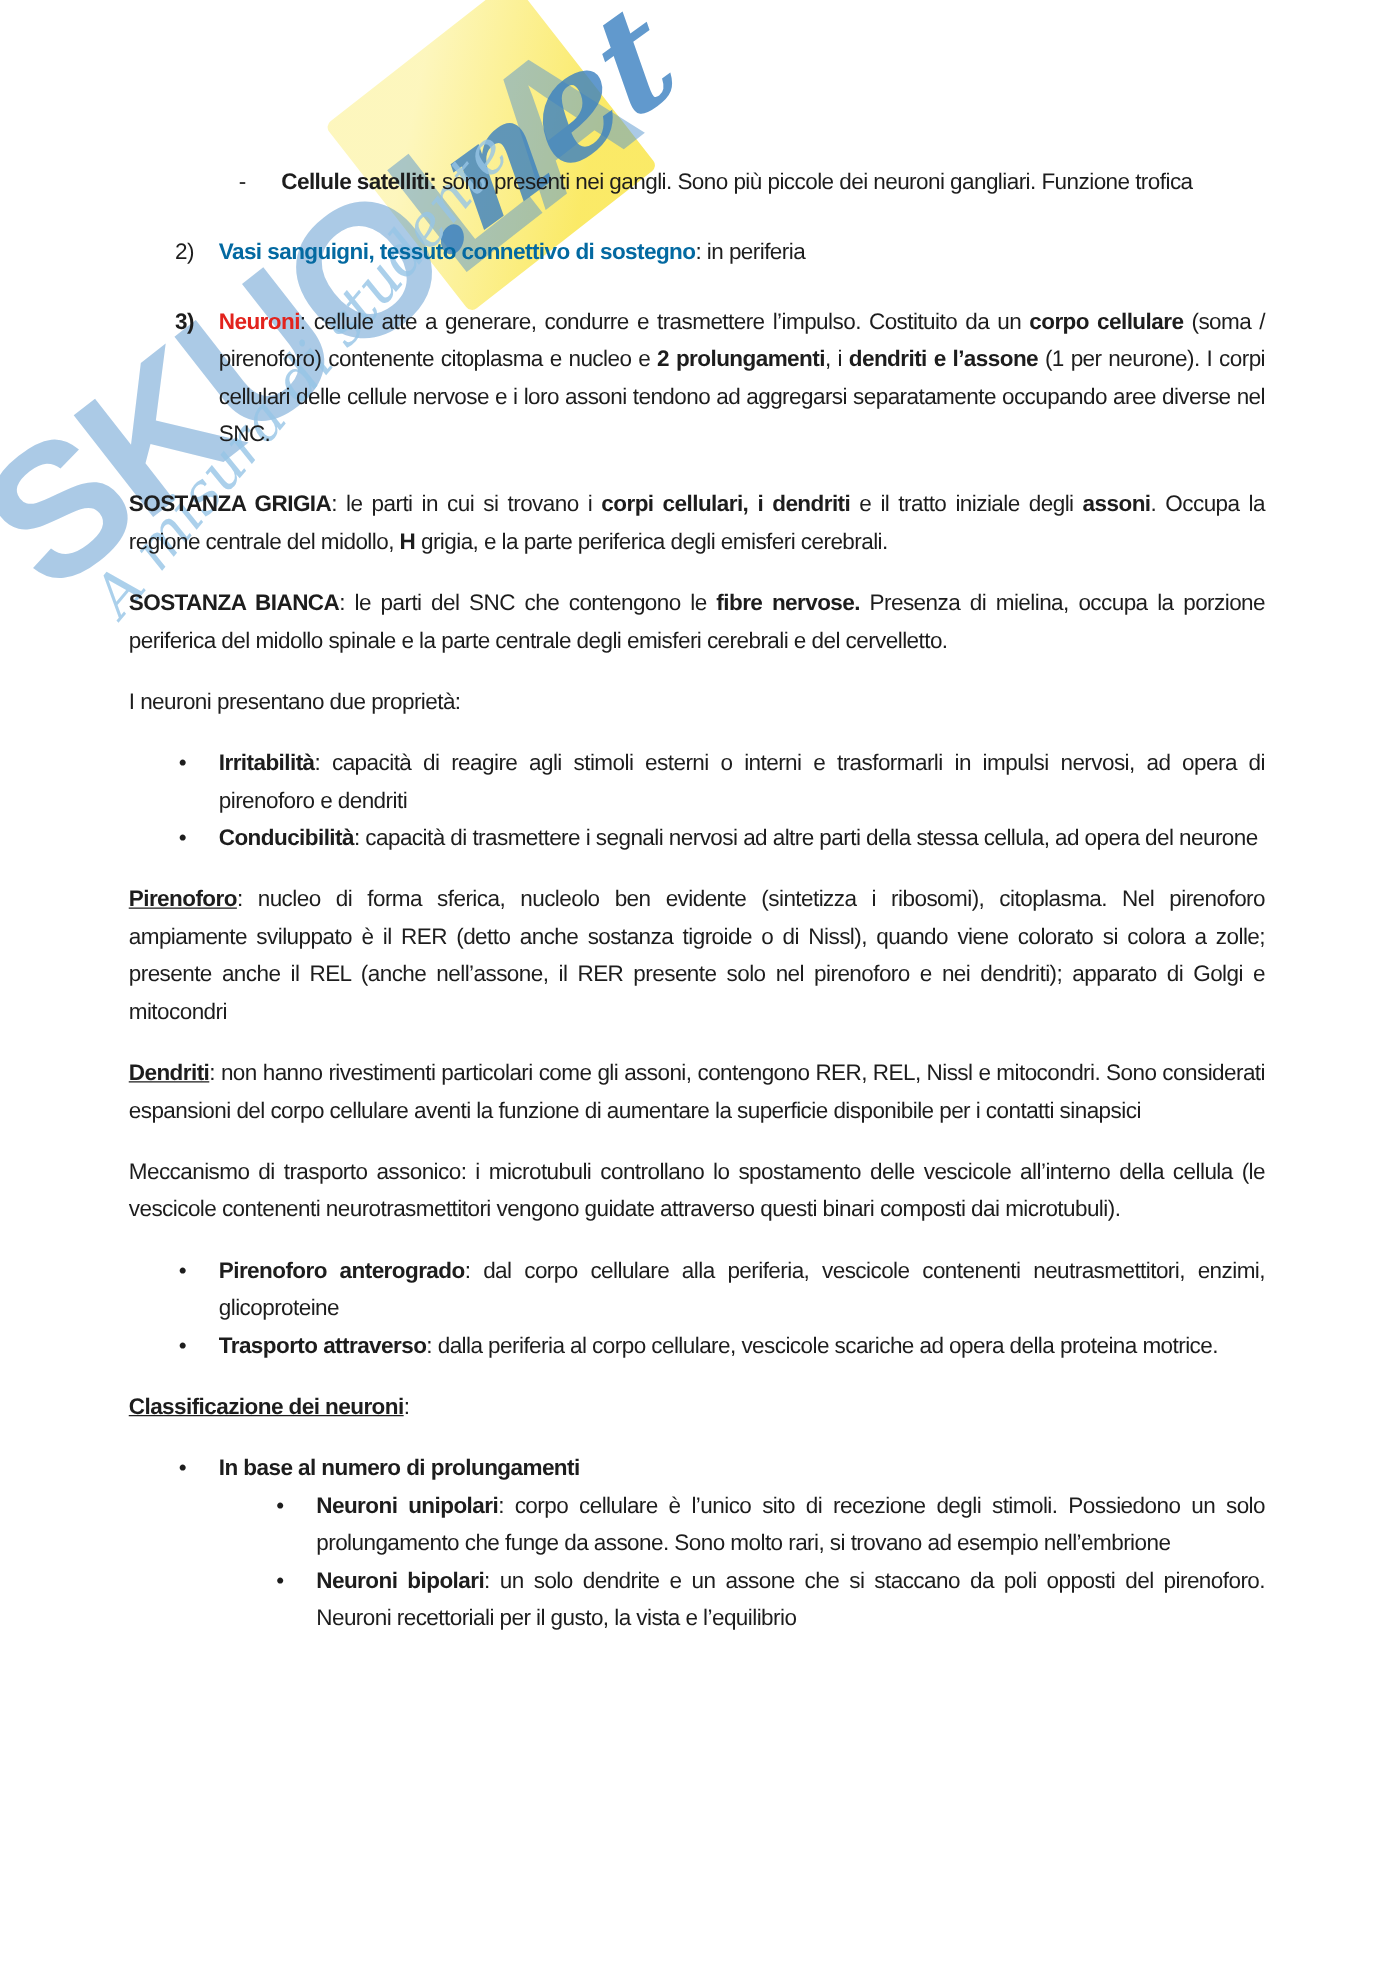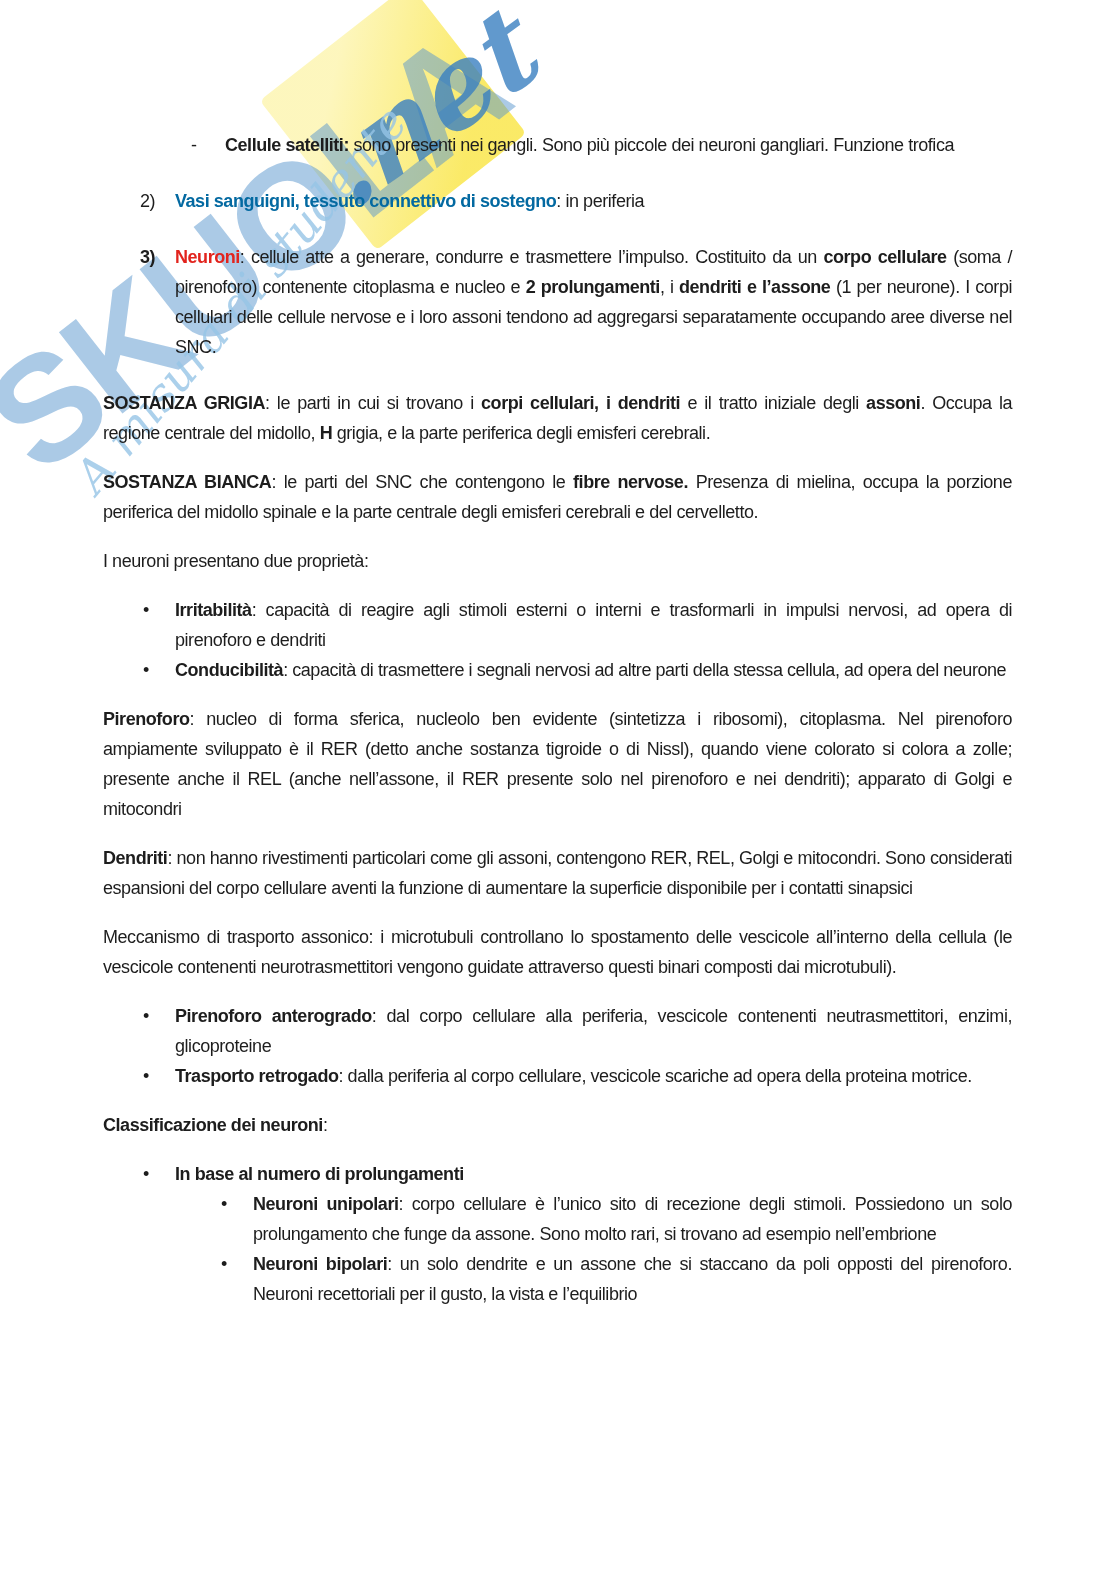--- a/index.html
+++ b/index.html
@@ -53,21 +53,21 @@
   .block.dash, .block.num {margin-bottom:26px;}
   .dash {padding-left:122px;}
   .dash > .marker {position:absolute; left:88px;}
   .num  {padding-left:72px;}
   .num  > .marker {position:absolute; left:37px;}
   .b1   {padding-left:72px;}
   .b1   > .marker {position:absolute; left:40px;}
   .b2   {padding-left:150px;}
   .b2   > .marker {position:absolute; left:118px;}
   .b {font-weight:bold;}
-  .u {}
+  .u {text-decoration:underline;}
 </style>
 </head>
 <body>
 
 <div class="page">
 
   <div class="watermark">
     <div class="wm-note"></div>
     <div class="wm-brand">SKUOLA</div>
     <div class="wm-net">.net</div>
@@ -77,23 +77,23 @@
   <div class="content">
       <div class="block dash"><span class="marker">-</span><span class="b">Cellule satelliti:</span><span> sono presenti nei gangli. Sono più piccole dei neuroni gangliari. Funzione trofica</span></div>
       <div class="block num"><span class="marker">2)</span><span class="b" style="color: #0369a1;">Vasi sanguigni, tessuto connettivo di sostegno</span><span>: in periferia</span></div>
       <div class="block num"><span class="marker b">3)</span><span class="b" style="color: rgb(226, 35, 29);">Neuroni</span><span>: cellule atte a generare, condurre e trasmettere l’impulso. Costituito da un </span><span class="b">corpo cellulare</span><span> (soma / pirenoforo) contenente citoplasma e nucleo e </span><span class="b">2 prolungamenti</span><span>, i </span><span class="b">dendriti e l’assone</span><span> (1 per neurone). I corpi cellulari delle cellule nervose e i loro assoni tendono ad aggregarsi separatamente occupando aree diverse nel SNC.</span></div>
       <div class="block para"><span class="b">SOSTANZA GRIGIA</span><span>: le parti in cui si trovano i </span><span class="b">corpi cellulari, i dendriti</span><span> e il tratto iniziale degli </span><span class="b">assoni</span><span>. Occupa la regione centrale del midollo, </span><span class="b">H</span><span> grigia, e la parte periferica degli emisferi cerebrali.</span></div>
       <div class="block para"><span class="b">SOSTANZA BIANCA</span><span>: le parti del SNC che contengono le </span><span class="b">fibre nervose.</span><span> Presenza di mielina, occupa la porzione periferica del midollo spinale e la parte centrale degli emisferi cerebrali e del cervelletto.</span></div>
       <div class="block para"><span>I neuroni presentano due proprietà:</span></div>
       <div class="block b1 tight"><span class="marker">•</span><span class="b">Irritabilità</span><span>: capacità di reagire agli stimoli esterni o interni e trasformarli in impulsi nervosi, ad opera di pirenoforo e dendriti</span></div>
       <div class="block b1"><span class="marker">•</span><span class="b">Conducibilità</span><span>: capacità di trasmettere i segnali nervosi ad altre parti della stessa cellula, ad opera del neurone</span></div>
       <div class="block para"><span class="b u">Pirenoforo</span><span>: nucleo di forma sferica, nucleolo ben evidente (sintetizza i ribosomi), citoplasma. Nel pirenoforo ampiamente sviluppato è il RER (detto anche sostanza tigroide o di Nissl), quando viene colorato si colora a zolle; presente anche il REL (anche nell’assone, il RER presente solo nel pirenoforo e nei dendriti); apparato di Golgi e mitocondri</span></div>
-      <div class="block para"><span class="b u">Dendriti</span><span>: non hanno rivestimenti particolari come gli assoni, contengono RER, REL, Golgi e mitocondri. Sono considerati espansioni del corpo cellulare aventi la funzione di aumentare la superficie disponibile per i contatti sinapsici</span></div>
+      <div class="block para"><span class="b u">Dendriti</span><span>: non hanno rivestimenti particolari come gli assoni, contengono RER, REL, Nissl e mitocondri. Sono considerati espansioni del corpo cellulare aventi la funzione di aumentare la superficie disponibile per i contatti sinapsici</span></div>
       <div class="block para"><span>Meccanismo di trasporto assonico: i microtubuli controllano lo spostamento delle vescicole all’interno della cellula (le vescicole contenenti neurotrasmettitori vengono guidate attraverso questi binari composti dai microtubuli).</span></div>
       <div class="block b1 tight"><span class="marker">•</span><span class="b">Pirenoforo anterogrado</span><span>: dal corpo cellulare alla periferia, vescicole contenenti neutrasmettitori, enzimi, glicoproteine</span></div>
-      <div class="block b1"><span class="marker">•</span><span class="b">Trasporto retrogado</span><span>: dalla periferia al corpo cellulare, vescicole scariche ad opera della proteina motrice.</span></div>
+      <div class="block b1"><span class="marker">•</span><span class="b">Trasporto attraverso</span><span>: dalla periferia al corpo cellulare, vescicole scariche ad opera della proteina motrice.</span></div>
       <div class="block para"><span class="b u">Classificazione dei neuroni</span><span>:</span></div>
       <div class="block b1 tight"><span class="marker">•</span><span class="b">In base al numero di prolungamenti</span></div>
       <div class="block b2 tight"><span class="marker">•</span><span class="b">Neuroni unipolari</span><span>: corpo cellulare è l’unico sito di recezione degli stimoli. Possiedono un solo prolungamento che funge da assone. Sono molto rari, si trovano ad esempio nell’embrione</span></div>
       <div class="block b2 tight"><span class="marker">•</span><span class="b">Neuroni bipolari</span><span>: un solo dendrite e un assone che si staccano da poli opposti del pirenoforo. Neuroni recettoriali per il gusto, la vista e l’equilibrio</span></div>
     </div>
 
 </div>
 
 </body></html>

